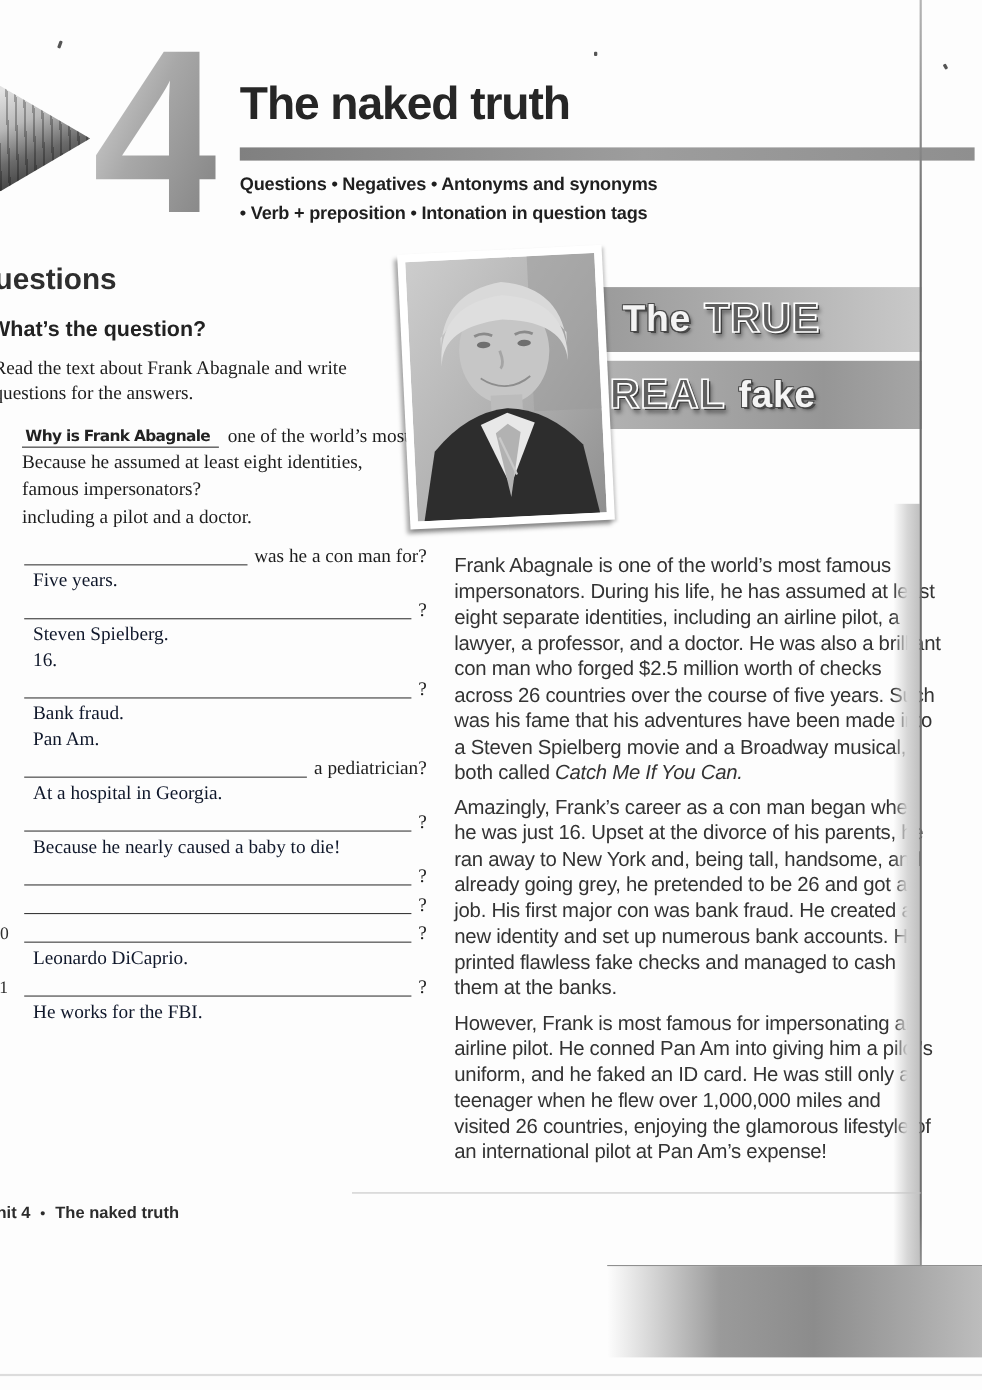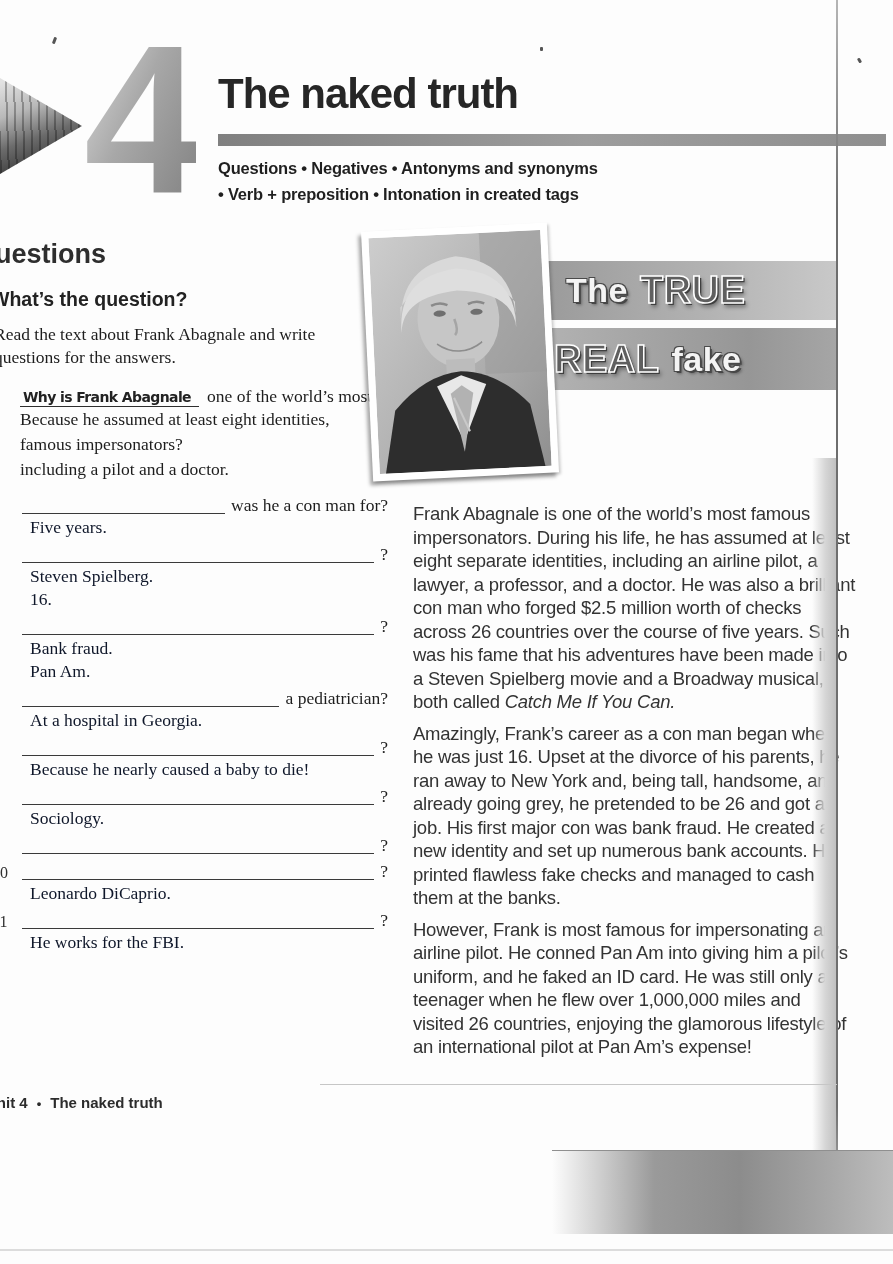--- a/index.html
+++ b/index.html
@@ -101,21 +101,21 @@
   <div class="corner-triangle"></div>
   <div class="speck speck-a"></div>
   <div class="speck speck-b"></div>
   <div class="speck speck-c"></div>
 
   <div class="unit-number">4</div>
   <div class="page-title">The naked truth</div>
   <div class="title-rule"></div>
   <div class="topics">
     <span>Questions  •  Negatives  •  Antonyms and synonyms</span><br>
-    <span>•  Verb + preposition  •  Intonation in created tags</span>
+    <span>•  Verb + preposition  •  Intonation in question tags</span>
   </div>
 
   <div class="left-col">
     <div class="sec-heading">Questions</div>
     <div class="ex-title">What’s the question?</div>
     <p class="instructions">
       <span>Read the text about Frank Abagnale and write</span><br>
       <span>questions for the answers.</span>
     </p>
 
@@ -174,21 +174,20 @@
           <span class="q-tail">?</span>
         </div>
         <div class="q-answer">Because he nearly caused a baby to die!</div>
 
         <div class="q-row no-mid">
           <span class="q-num">8</span>
           <span class="q-blank q-blank1"></span>
 
           <span class="q-tail">?</span>
         </div>
-        <div class="q-answer">Sociology.</div>
 
         <div class="q-row no-mid">
           <span class="q-num">9</span>
           <span class="q-blank q-blank1"></span>
 
           <span class="q-tail">?</span>
         </div>
 
         <div class="q-row no-mid">
           <span class="q-num">10</span>

